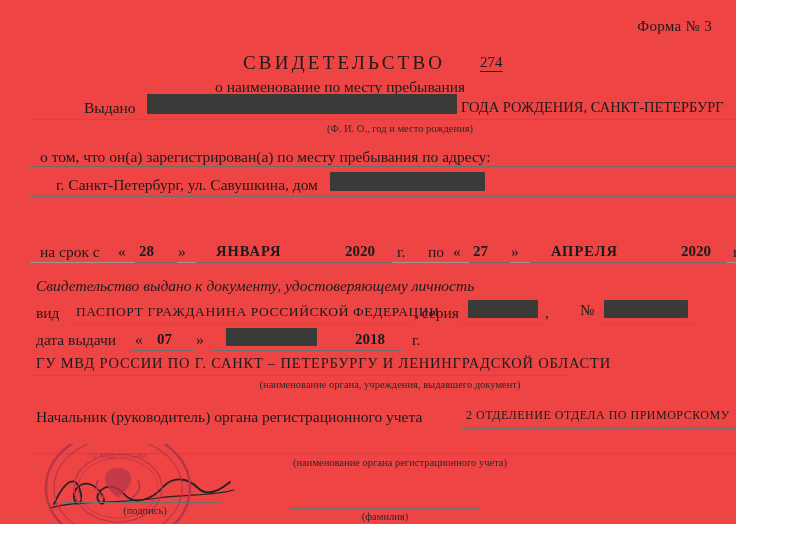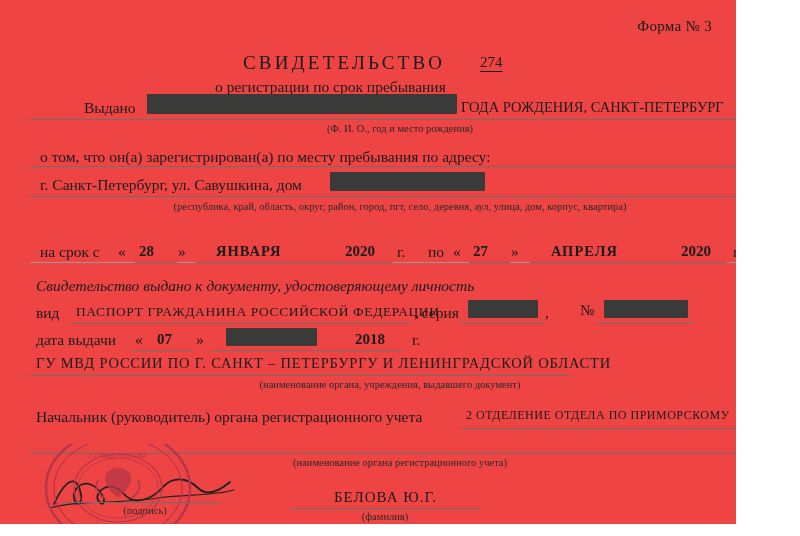--- a/index.html
+++ b/index.html
@@ -64,21 +64,21 @@
 
   
   .l-vydano { top: 99px; left: 84px; }
   .r-vydano { top: 94px; left: 147px; width: 310px; height: 20px; }
   .t-vydano-tail { top: 99px; left: 461px; font-size: 14.5px; }
   .rule-vydano { top: 119px; left: 30px; width: 742px; }
   .cap-fio { top: 123px; left: 320px; width: 160px; }
 
   
   .l-otom { top: 148px; left: 40px; }
-  .l-addr { top: 176px; left: 40px; }
+  .l-addr { top: 176px; left: 56px; }
   .r-addr { top: 172px; left: 330px; width: 155px; height: 19px; }
   .rule-addr1 { top: 166px; left: 30px; width: 742px; }
   .rule-addr2 { top: 196px; left: 30px; width: 742px; }
   .cap-resp { top: 201px; left: 160px; width: 480px; }
 
   
   .l-srok { top: 243px; left: 40px; }
   .v-d1 { top: 243px; left: 139px; font-weight: bold; font-size: 15px; }
   .q1a { top: 243px; left: 118px; }
   .q1b { top: 243px; left: 178px; }
@@ -163,34 +163,33 @@
 </style>
 </head>
 <body>
 
 <div id="page">
 
   <div class="abs txt form-no">Форма № 3</div>
 
   <div class="abs txt title-main">СВИДЕТЕЛЬСТВО</div>
   <div class="abs txt title-num">274</div>
-  <div class="abs txt title-sub">о регистрации по срок пребывания</div>
+  <div class="abs txt title-sub">о наименование по месту пребывания</div>
 
   <div class="abs txt lbl l-vydano">Выдано</div>
   <div class="abs redaction r-vydano"></div>
   <div class="abs txt t-vydano-tail">ГОДА РОЖДЕНИЯ, САНКТ-ПЕТЕРБУРГ</div>
   <div class="abs rule rule-vydano"></div>
   <div class="abs small-caption cap-fio">(Ф. И. О., год и место рождения)</div>
 
   <div class="abs txt lbl l-otom">о том, что он(а) зарегистрирован(а) по месту пребывания по адресу:</div>
   <div class="abs rule rule-addr1"></div>
   <div class="abs txt lbl l-addr">г. Санкт-Петербург, ул. Савушкина, дом</div>
   <div class="abs redaction r-addr"></div>
   <div class="abs rule rule-addr2"></div>
-  <div class="abs small-caption cap-resp">(республика, край, область, округ, район, город, пгт, село, деревня, аул, улица, дом, корпус, квартира)</div>
 
   <div class="abs txt lbl l-srok">на срок с</div>
   <div class="abs txt lbl q1a">«</div>
   <div class="abs txt v-d1">28</div>
   <div class="abs txt lbl q1b">»</div>
   <div class="abs txt v-m1">ЯНВАРЯ</div>
   <div class="abs txt v-y1">2020</div>
   <div class="abs txt lbl l-g1">г.</div>
   <div class="abs txt lbl l-po">по</div>
   <div class="abs txt lbl q2a">«</div>
@@ -251,18 +250,17 @@
     </g>
     <path d="M76 30 c4 -8 20 -8 24 0 c4 8 -4 18 -12 24 c-8 -6 -16 -16 -12 -24 z" fill="#b5364a" opacity="0.75"></path>
     <path d="M68 36 c-4 6 0 14 6 18 M108 36 c4 6 0 14 -6 18" stroke="#b5364a" stroke-width="1.6" fill="none"></path>
     <text x="88" y="14" font-family="Liberation Sans, sans-serif" font-size="7" fill="#b5364a" text-anchor="middle">ГУ МВД РОССИИ</text>
     <text x="88" y="96" font-family="Liberation Sans, sans-serif" font-size="9" fill="#b5364a" text-anchor="middle">780-039</text>
   </svg>
 
   <div class="abs rule rule-sign"></div>
   <div class="abs small-caption cap-podpis">(подпись)</div>
 
-  <div class="abs txt v-familia">БЕЛОВА Ю.Г.</div>
   <div class="abs rule rule-familia"></div>
   <div class="abs small-caption cap-familia">(фамилия)</div>
 
   <div class="abs bottom-strip"></div>
 </div>
 
 </body></html>

